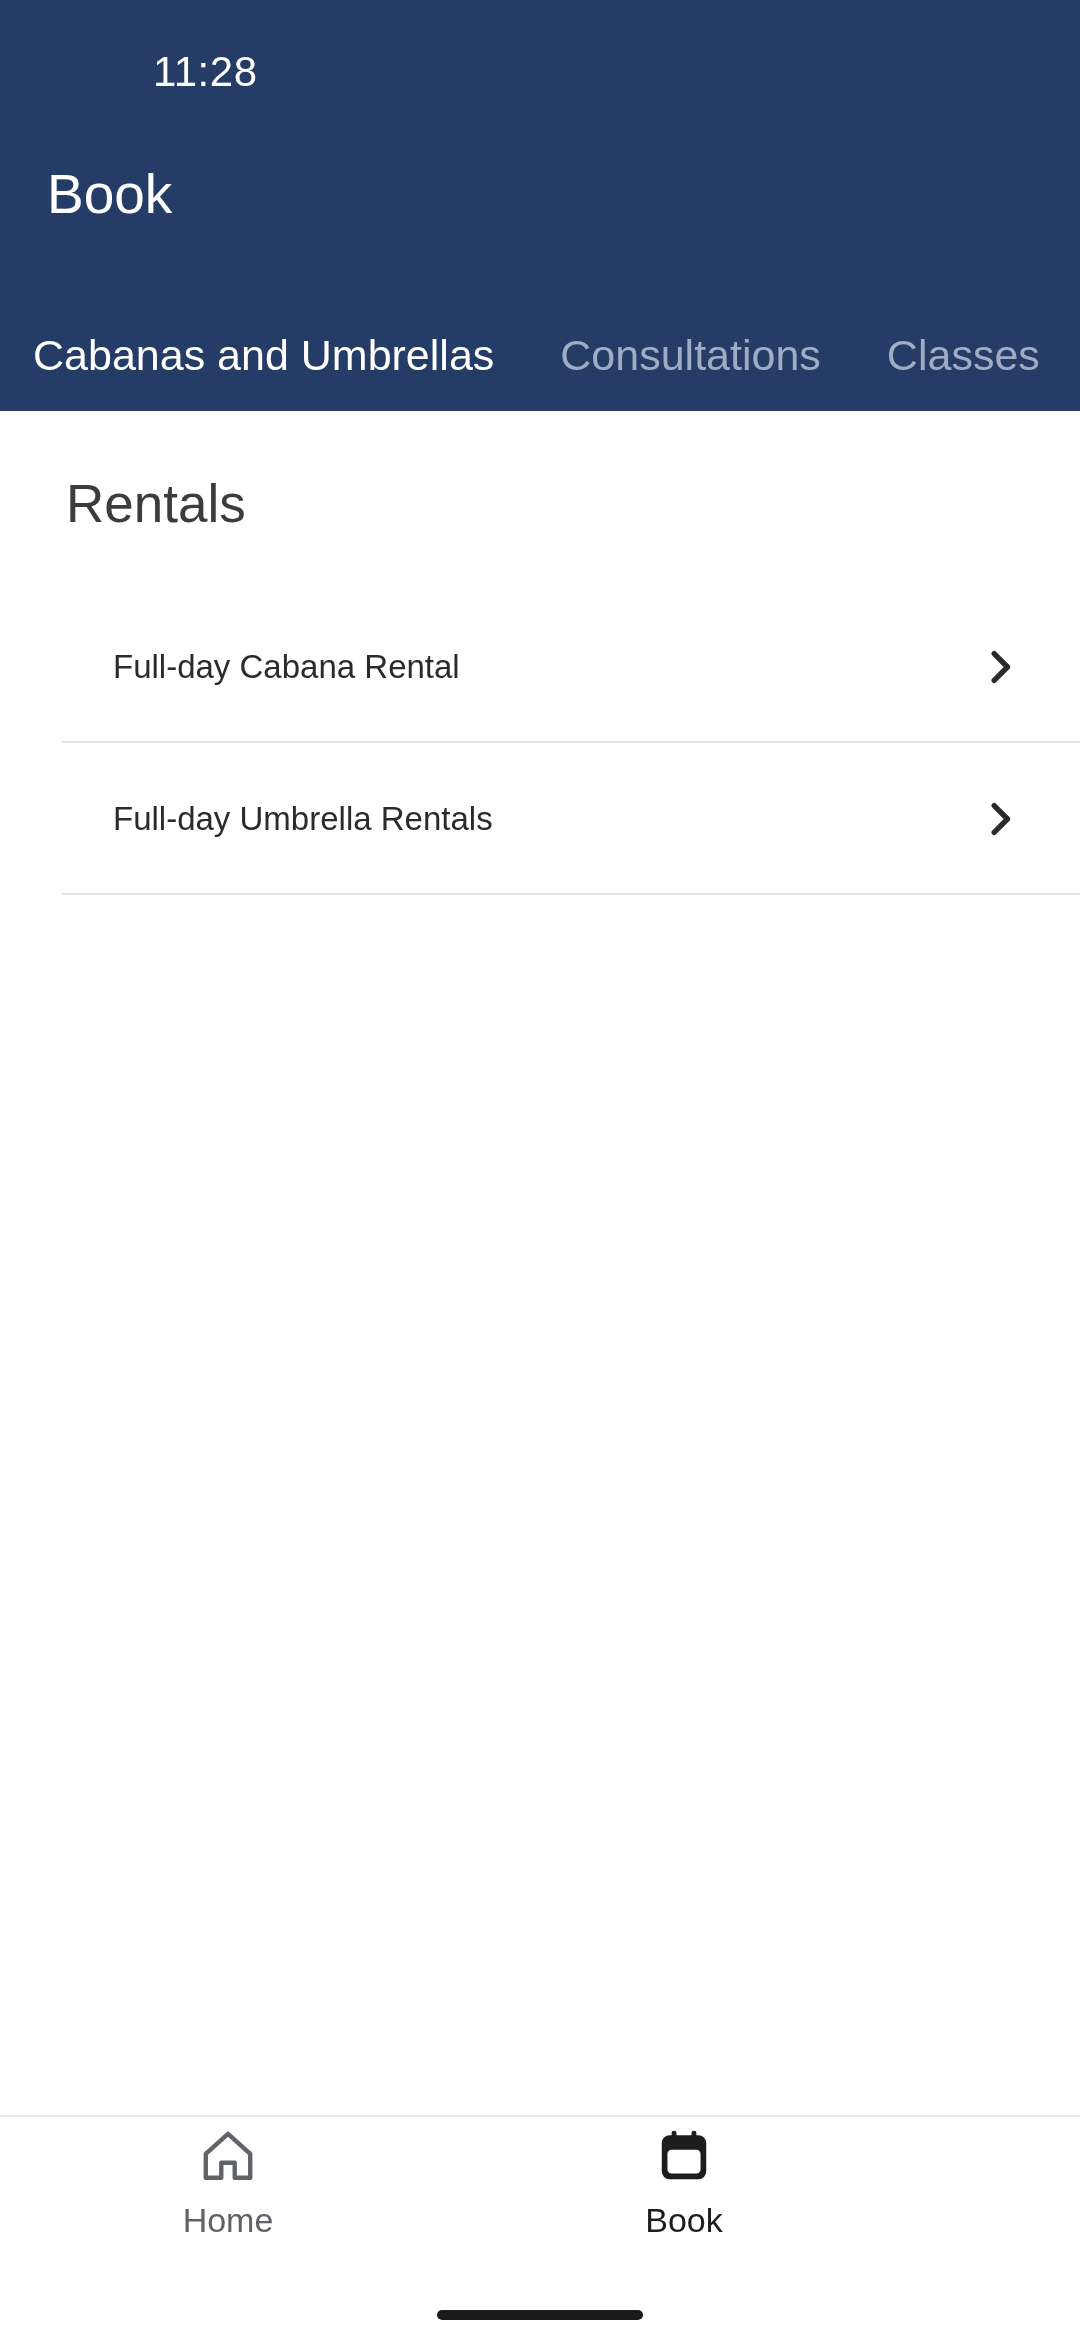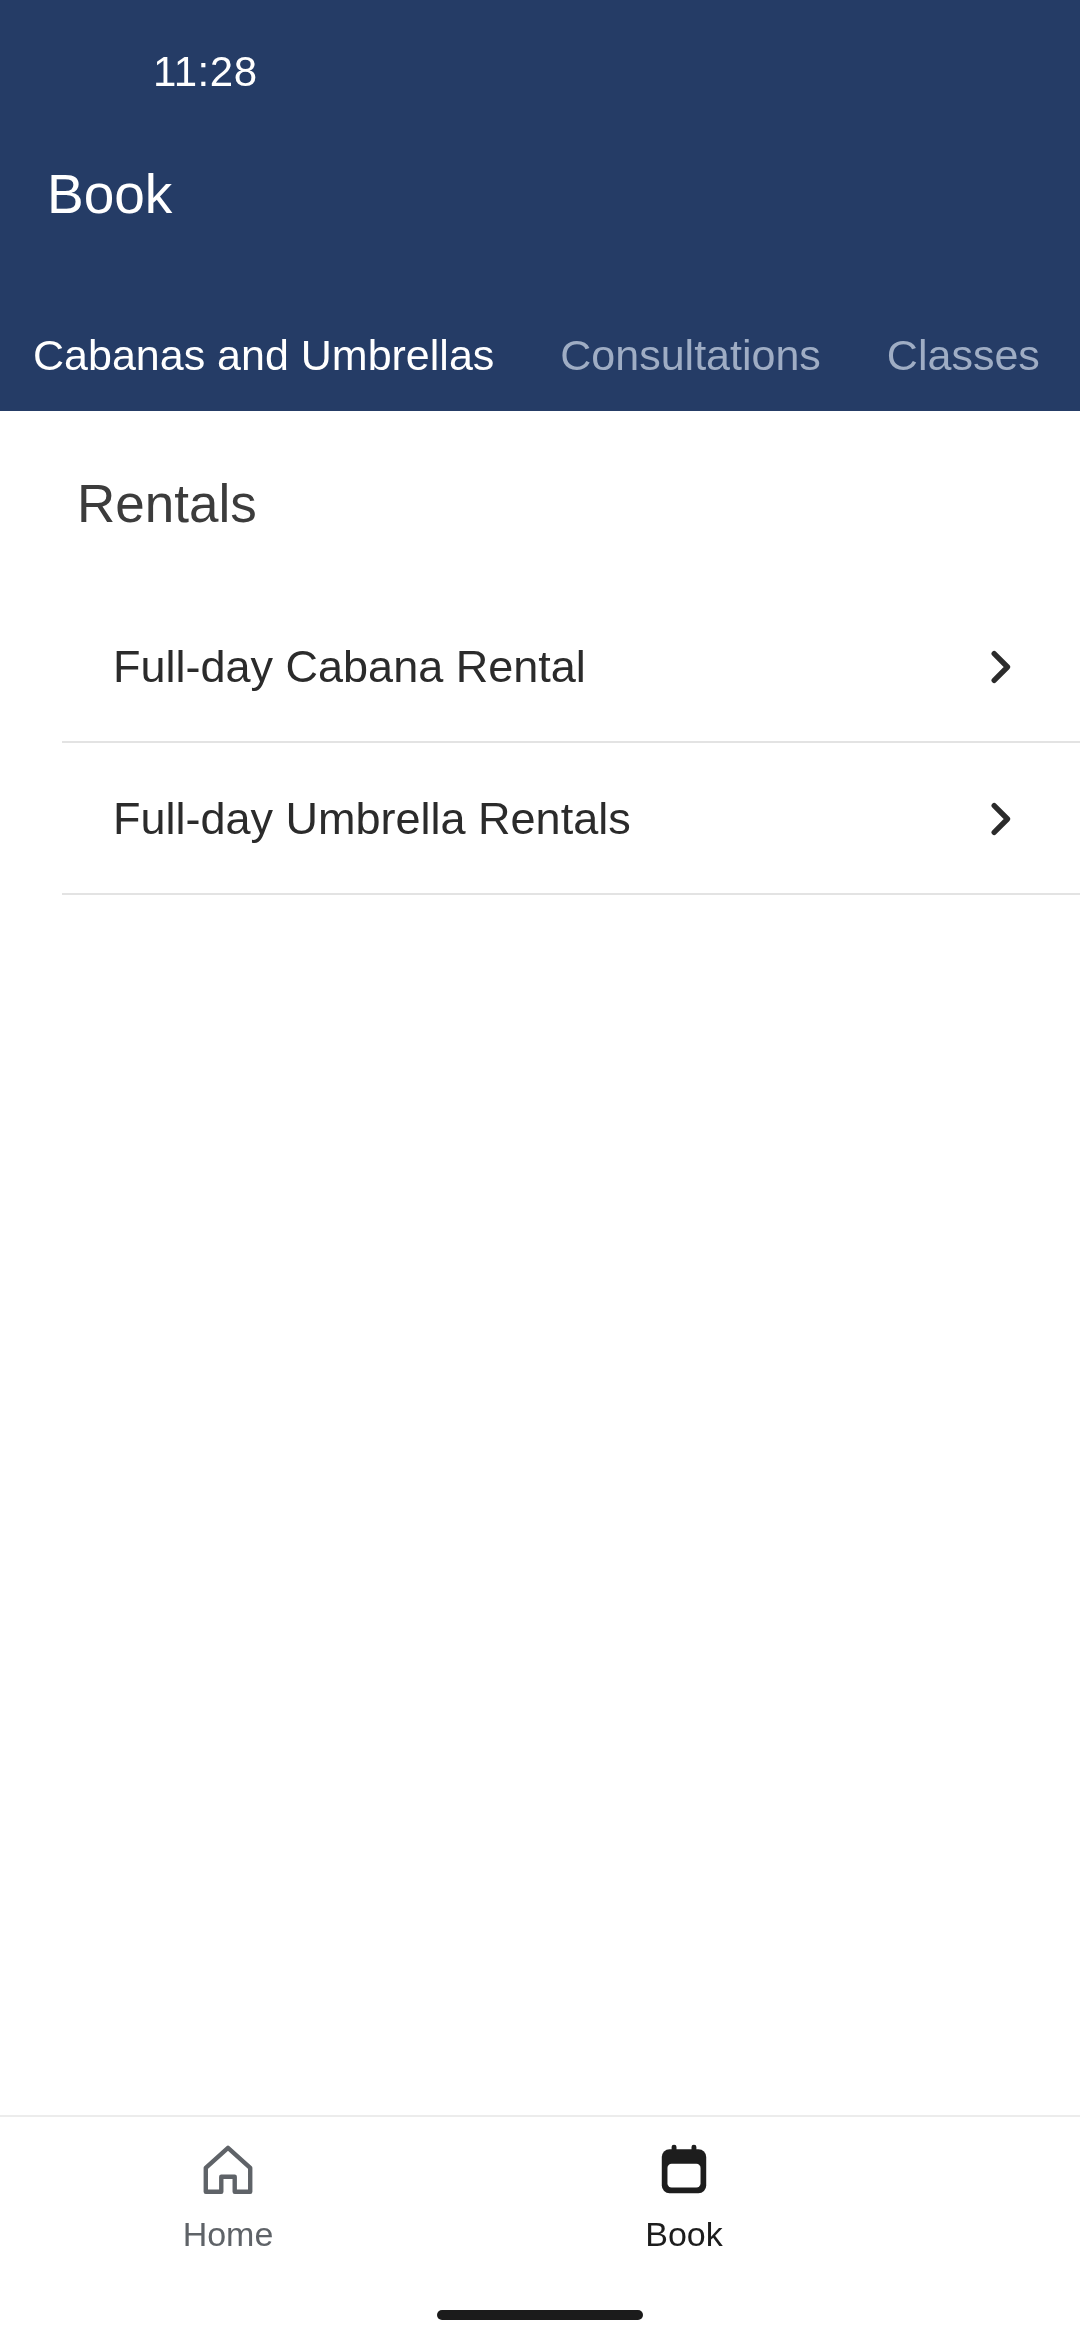--- a/index.html
+++ b/index.html
@@ -87,21 +87,21 @@
     position: absolute;
     top: 411px;
     left: 0;
     width: 1080px;
     height: 1704px;
     background: #ffffff;
   }
 
   .section-title {
     position: absolute;
-    left: 77px;
+    left: 66px;
     top: 62px;
     font-size: 53px;
     color: #3c3c3c;
     line-height: 62px;
     font-weight: 400;
   }
 
   .list {
     position: absolute;
     left: 0;
@@ -112,21 +112,21 @@
   .list-item {
     position: relative;
     height: 152px;
     display: flex;
     align-items: center;
     padding-left: 113px;
     padding-right: 60px;
   }
 
   .list-item-label {
-    font-size: 45px;
+    font-size: 33px;
     color: #2b2b2b;
     line-height: 52px;
     flex: 1 1 auto;
   }
 
   .chevron {
     flex: 0 0 auto;
     width: 40px;
     height: 40px;
     display: block;
@@ -149,21 +149,21 @@
     width: 1080px;
     height: 225px;
     background: #ffffff;
     border-top: 2px solid #ececec;
   }
 
   .nav-items {
     display: flex;
     width: 912px;
     height: 170px;
-    padding-top: 22px;
+    padding-top: 8px;
   }
 
   .nav-item {
     flex: 1 1 25%;
     display: flex;
     flex-direction: column;
     align-items: center;
     justify-content: flex-start;
   }
 

